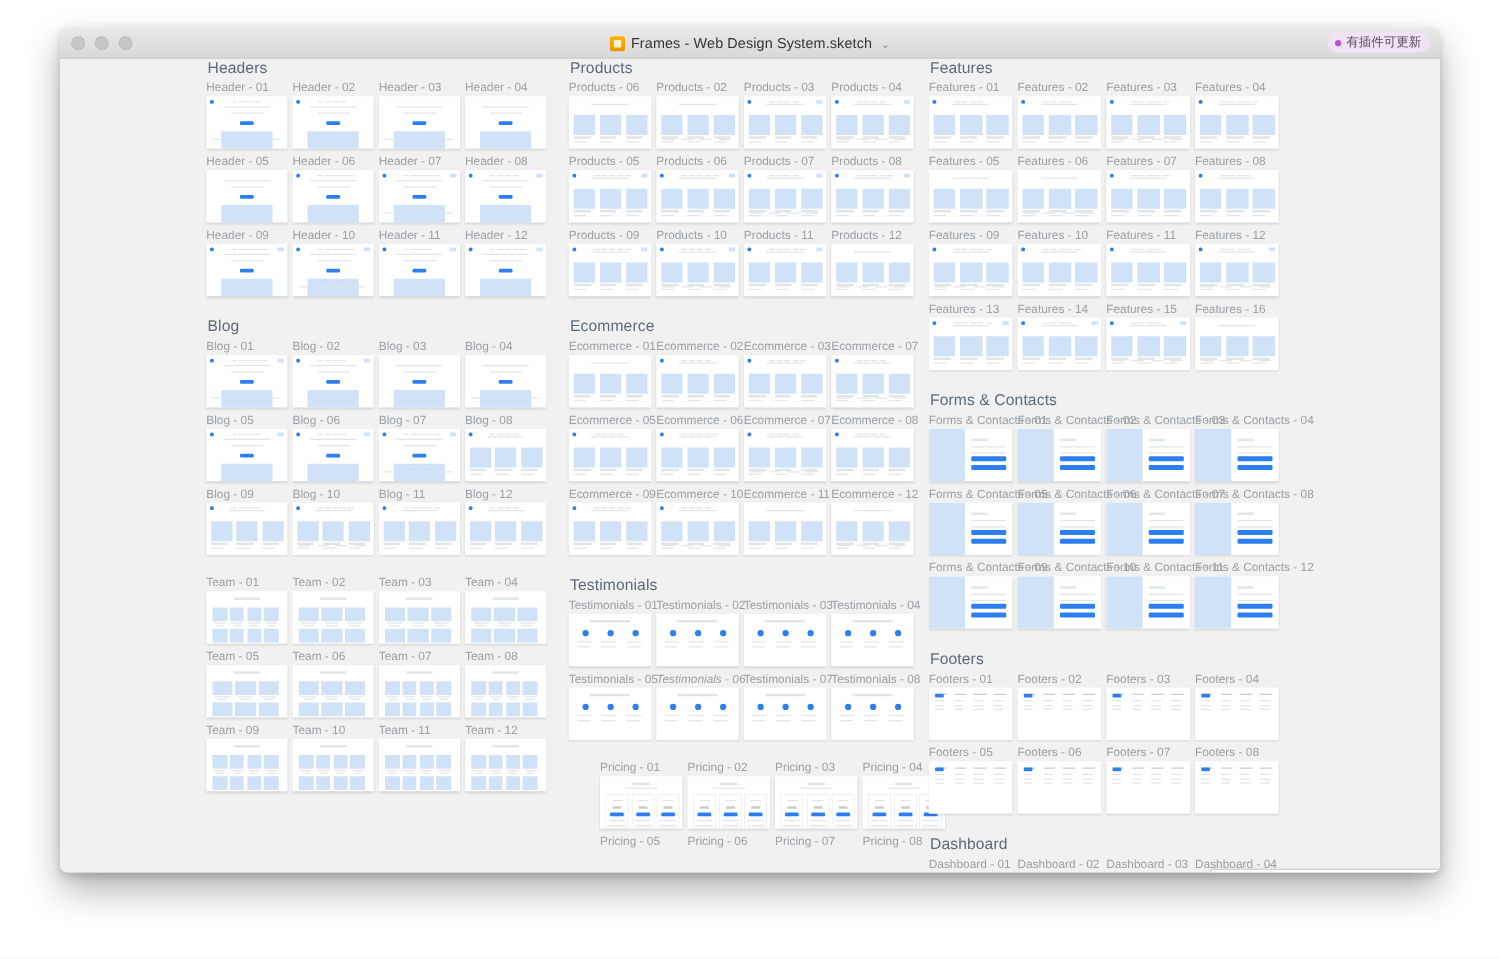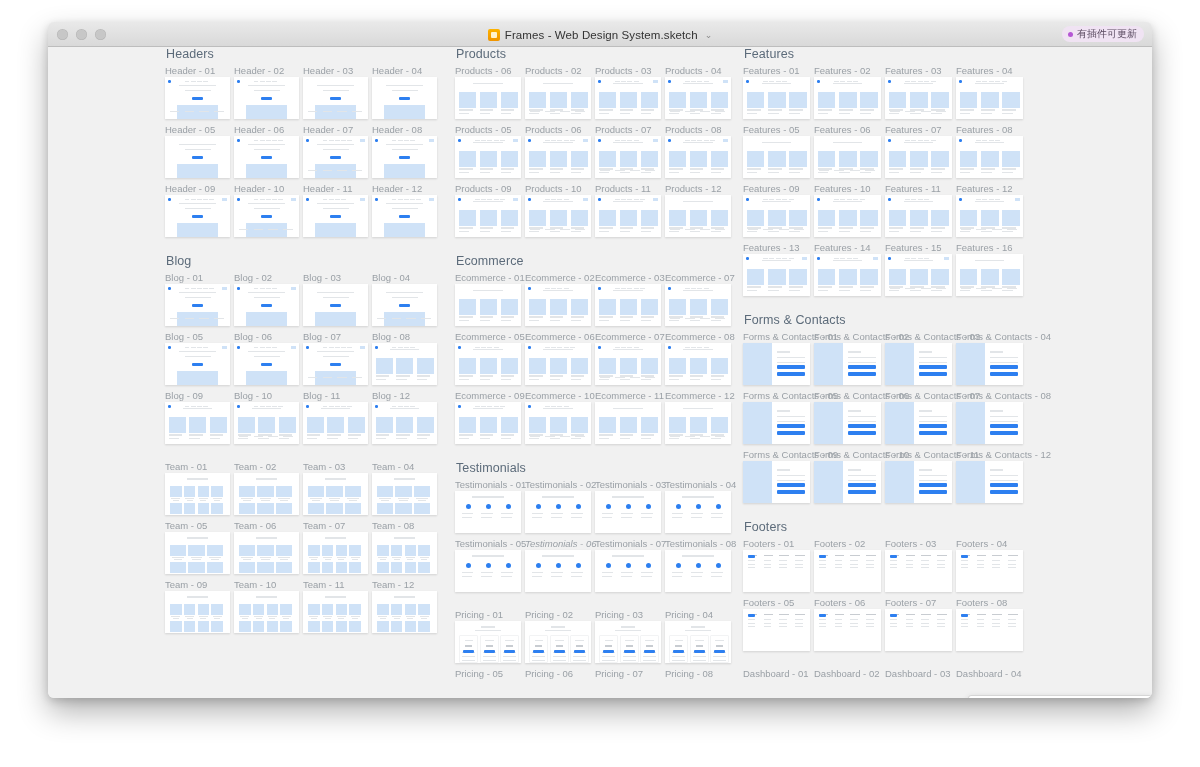--- a/index.html
+++ b/index.html
@@ -1460,21 +1460,21 @@
                 <div class="ln" style="left:26.400000000000002px;top:22px;width:11.879999999999999px;height:1.2px"></div>
                 <div class="ln" style="left:26.400000000000002px;top:26px;width:10.56px;height:1.1px"></div>
                 <div class="dot" style="left:50.82px;top:13px;width:5px;height:5px"></div>
                 <div class="ln" style="left:46.2px;top:22px;width:11.879999999999999px;height:1.2px"></div>
                 <div class="ln" style="left:46.2px;top:26px;width:10.56px;height:1.1px"></div>
               </div>
             </div>
           </div>
         </div>
         <div class="section" style="margin-bottom: 16px;">
-          <div class="grid" style="height: 114px;">
+          <div class="grid" style="height: 114px; margin-left: 25px;">
             <div class="cell" style="position: absolute; left: 0px; top: 0px; width: 66px;">
               <div class="cell-label">Pricing - 01</div>
               <div class="thumb" style="width: 66px; height: 42px;">
                 <div class="ln" style="left:26.400000000000002px;top:5px;width:13.200000000000001px;height:1.6px;"></div>
                 <div class="ln" style="left:19.8px;top:9px;width:26.400000000000002px;height:1.1px;"></div>
                 <div class="card" style="left:5.28px;top:15px;width:17.16px;height:26.04px;"></div>
                 <div class="ln" style="left:9.57px;top:19px;width:8.58px;height:1.3px;"></div>
                 <div class="lnd" style="left:10.428px;top:24px;width:6.864000000000001px;height:2.2px;"></div>
                 <div class="ln" style="left:7.3392px;top:31px;width:13.0416px;height:1.1px;"></div>
                 <div class="ln" style="left:7.3392px;top:35px;width:13.0416px;height:1.1px;"></div>
@@ -2264,20 +2264,21 @@
                 <div class="lnd" style="left:52.235px;top:5px;width:9.38px;height:1.4px"></div>
                 <div class="ln" style="left:52.235px;top:10px;width:7.37px;height:1.1px"></div>
                 <div class="ln" style="left:52.235px;top:13.5px;width:7.37px;height:1.1px"></div>
                 <div class="ln" style="left:52.235px;top:17px;width:7.37px;height:1.1px"></div>
                 <div class="btn" style="left:5px;top:5px;width:6.7px;height:3px"></div>
               </div>
             </div>
           </div>
         </div>
         <div class="section" style="margin-bottom: 16px;">
+          <div class="section-title">Dashboard</div>
           <div class="grid" style="height: 55px;">
             <div class="cell" style="position: absolute; left: 0px; top: 0px; width: 67px;">
               <div class="cell-label">Dashboard - 01</div>
             </div>
             <div class="cell" style="position: absolute; left: 71px; top: 0px; width: 67px;">
               <div class="cell-label">Dashboard - 02</div>
             </div>
             <div class="cell" style="position: absolute; left: 142px; top: 0px; width: 67px;">
               <div class="cell-label">Dashboard - 03</div>
             </div>

